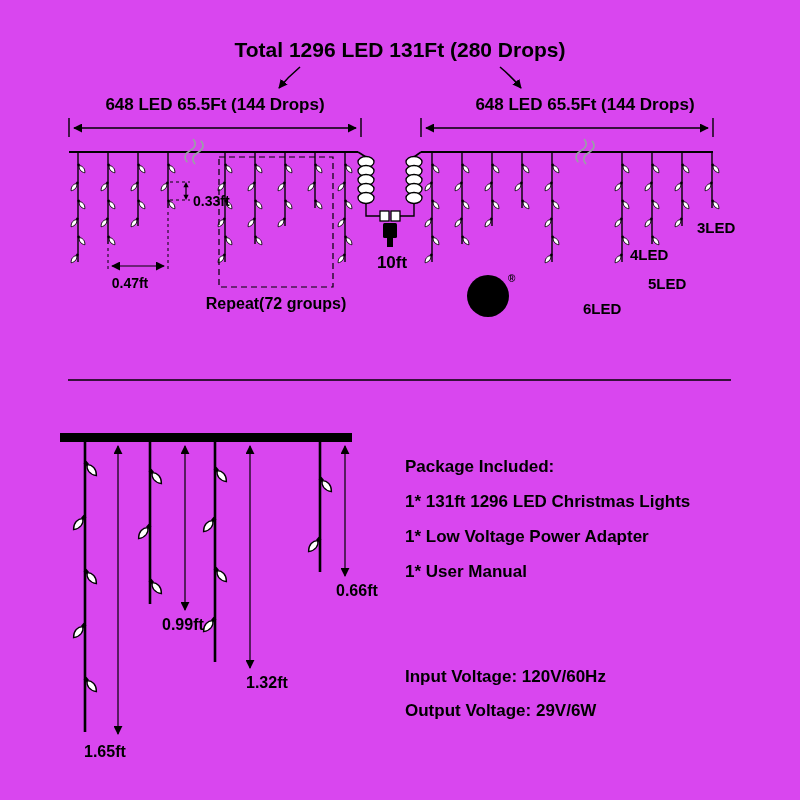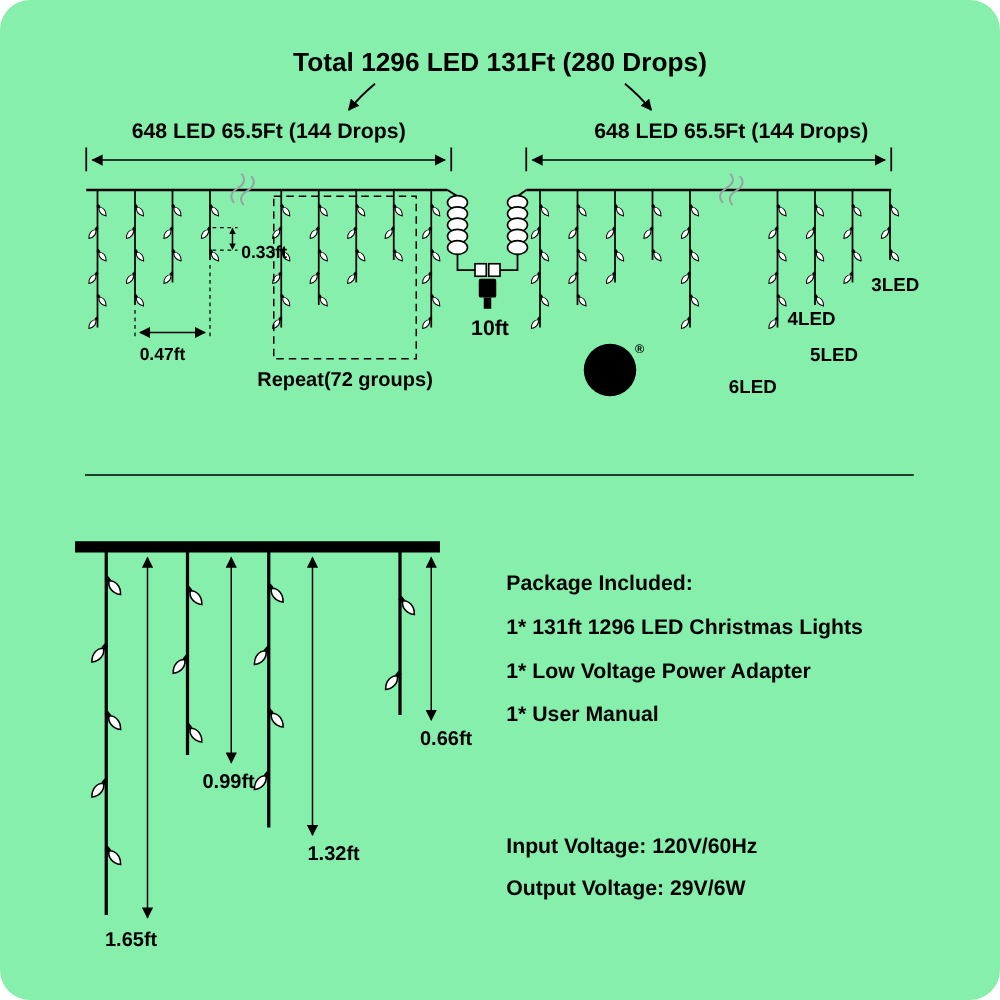--- a/index.html
+++ b/index.html
@@ -1,16 +1,16 @@
 <!DOCTYPE html>
 <html><head>
 <meta charset="utf-8">
 <style>
   html,body{margin:0;padding:0;background:#fff;}
-  #stage{position:relative;width:800px;height:800px;background:#86efac;overflow:hidden;border-radius:24px;}
+  #stage{position:relative;width:800px;height:800px;background:#d946ef;overflow:hidden;}
   .t{font-family:"Liberation Sans","DejaVu Sans",sans-serif;font-weight:bold;fill:#000;}
   svg{display:block;}
 </style>
 </head>
 <body>
 
 <div id="stage">
 <svg id="diagram" width="800" height="800" viewBox="0 0 800 800">
   <defs>
     <marker id="arr" viewBox="0 0 10 10" refX="9" refY="5" markerWidth="9" markerHeight="9" markerUnits="userSpaceOnUse" orient="auto">

